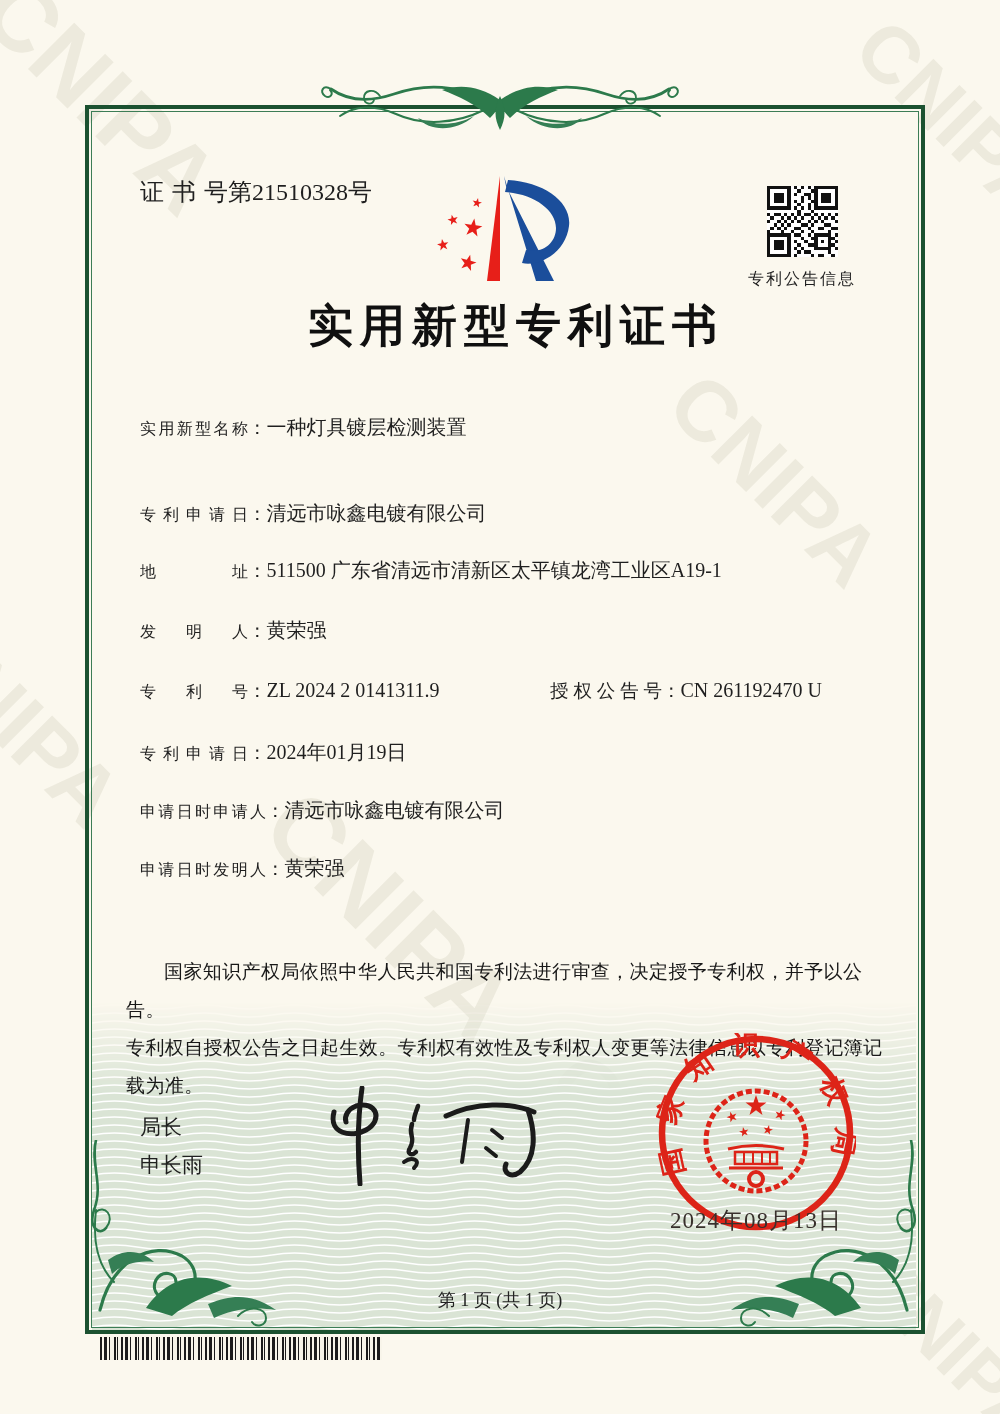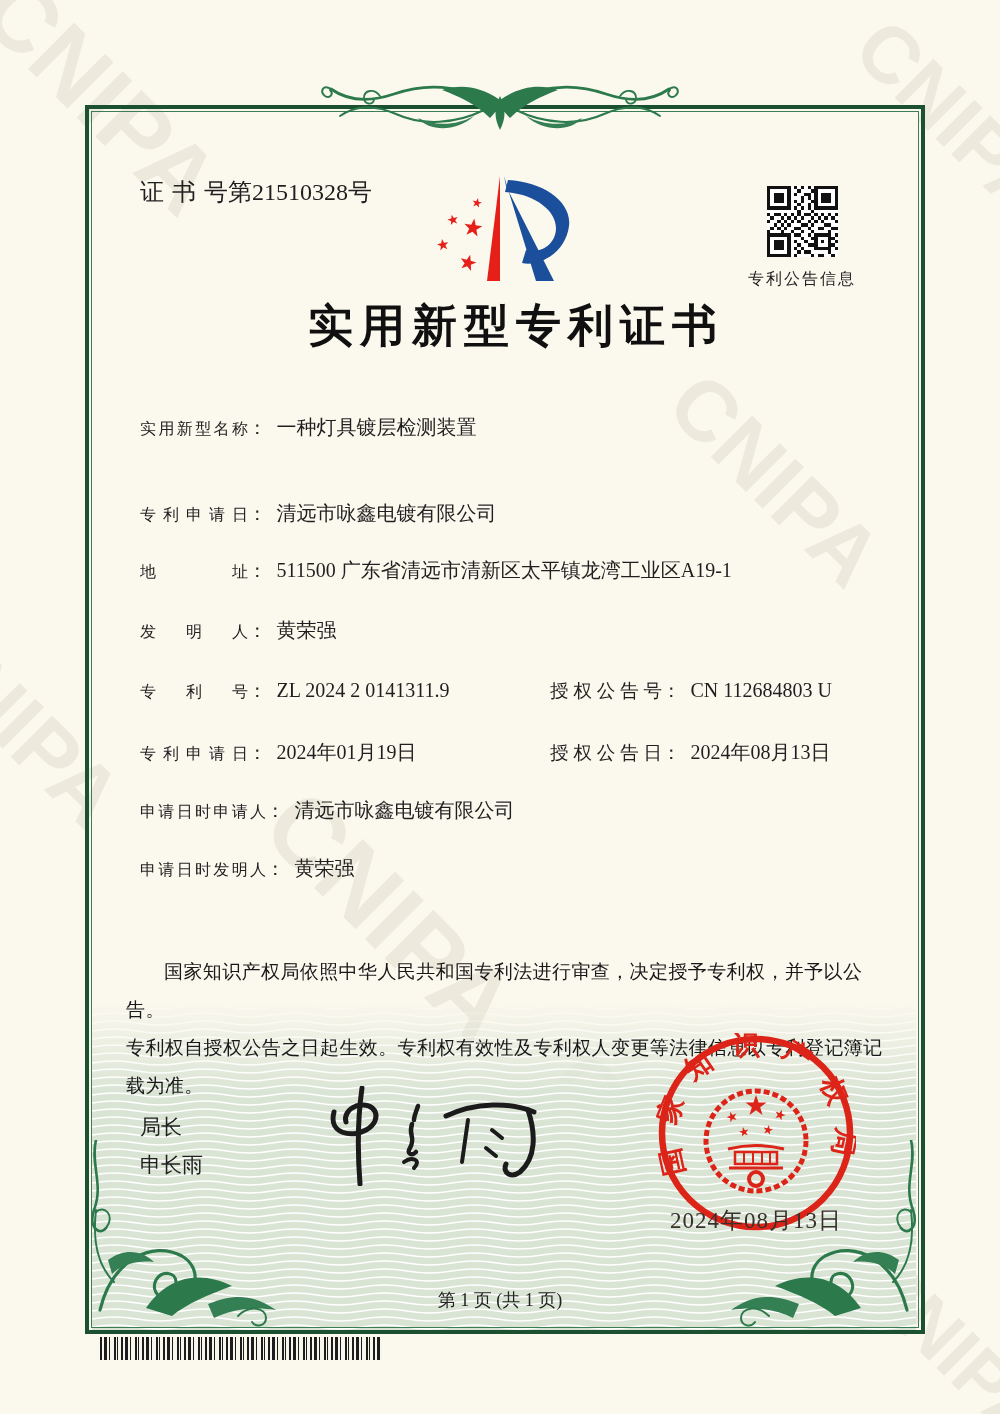--- a/index.html
+++ b/index.html
@@ -26,21 +26,21 @@
   .title{position:absolute;left:16px;top:296px;width:100%;text-align:center;font-size:45px;font-weight:700;
          letter-spacing:7px;color:#101010;}
   
   .row{position:absolute;left:140px;font-size:20px;white-space:nowrap;}
   .row.rcol{left:550px;}
   .fl{display:inline-block;font-size:16px;width:108px;text-align:justify;text-align-last:justify;
       vertical-align:baseline;}
   .fl7{width:126px;}
   .frl{display:inline-block;font-size:18.5px;width:112px;text-align:justify;text-align-last:justify;}
   .cl{display:inline-block;font-size:18.5px;}
-  .vl{margin-left:10px;}
+  .vl{}
   
   .para{position:absolute;left:126px;top:953px;width:762px;font-size:19px;line-height:38px;
         letter-spacing:0.4px;color:#181818;}
   .para .l1{text-indent:2em;}
   
   .bureau{position:absolute;left:140px;font-family:"Liberation Sans","DejaVu Sans",sans-serif;
           font-size:21px;color:#202020;}
   .sig{position:absolute;left:300px;top:1086px;}
   
   .seal{position:absolute;left:656px;top:1033px;}
@@ -191,27 +191,24 @@
   <div class="row" style="top:557px;">
     <span class="fl">地址</span><span class="cl">：</span><span class="vl">511500 广东省清远市清新区太平镇龙湾工业区A19-1</span>
   </div>
   <div class="row" style="top:617px;">
     <span class="fl">发明人</span><span class="cl">：</span><span class="vl">黄荣强</span>
   </div>
   <div class="row" style="top:678px;">
     <span class="fl">专利号</span><span class="cl">：</span><span class="vl">ZL 2024 2 0141311.9</span>
   </div>
   <div class="row rcol" style="top:678px;">
-    <span class="frl">授权公告号</span><span class="cl">：</span><span class="vl">CN 112684803 U</span>
+    <span class="frl">授权公告号</span><span class="cl">：</span><span class="vl">CN 261192470 U</span>
   </div>
   <div class="row" style="top:739px;">
     <span class="fl">专利申请日</span><span class="cl">：</span><span class="vl">2024年01月19日</span>
-  </div>
-  <div class="row rcol" style="top:739px;">
-    <span class="frl">授权公告日</span><span class="cl">：</span><span class="vl">2024年08月13日</span>
   </div>
   <div class="row" style="top:797px;">
     <span class="fl fl7">申请日时申请人</span><span class="cl">：</span><span class="vl">清远市咏鑫电镀有限公司</span>
   </div>
   <div class="row" style="top:855px;font-family:Liberation Serif, serif;">
     <span class="fl fl7">申请日时发明人</span><span class="cl">：</span><span class="vl">黄荣强</span>
   </div>
 
   <div class="para">
     <div class="l1">国家知识产权局依照中华人民共和国专利法进行审查，决定授予专利权，并予以公告。</div>

